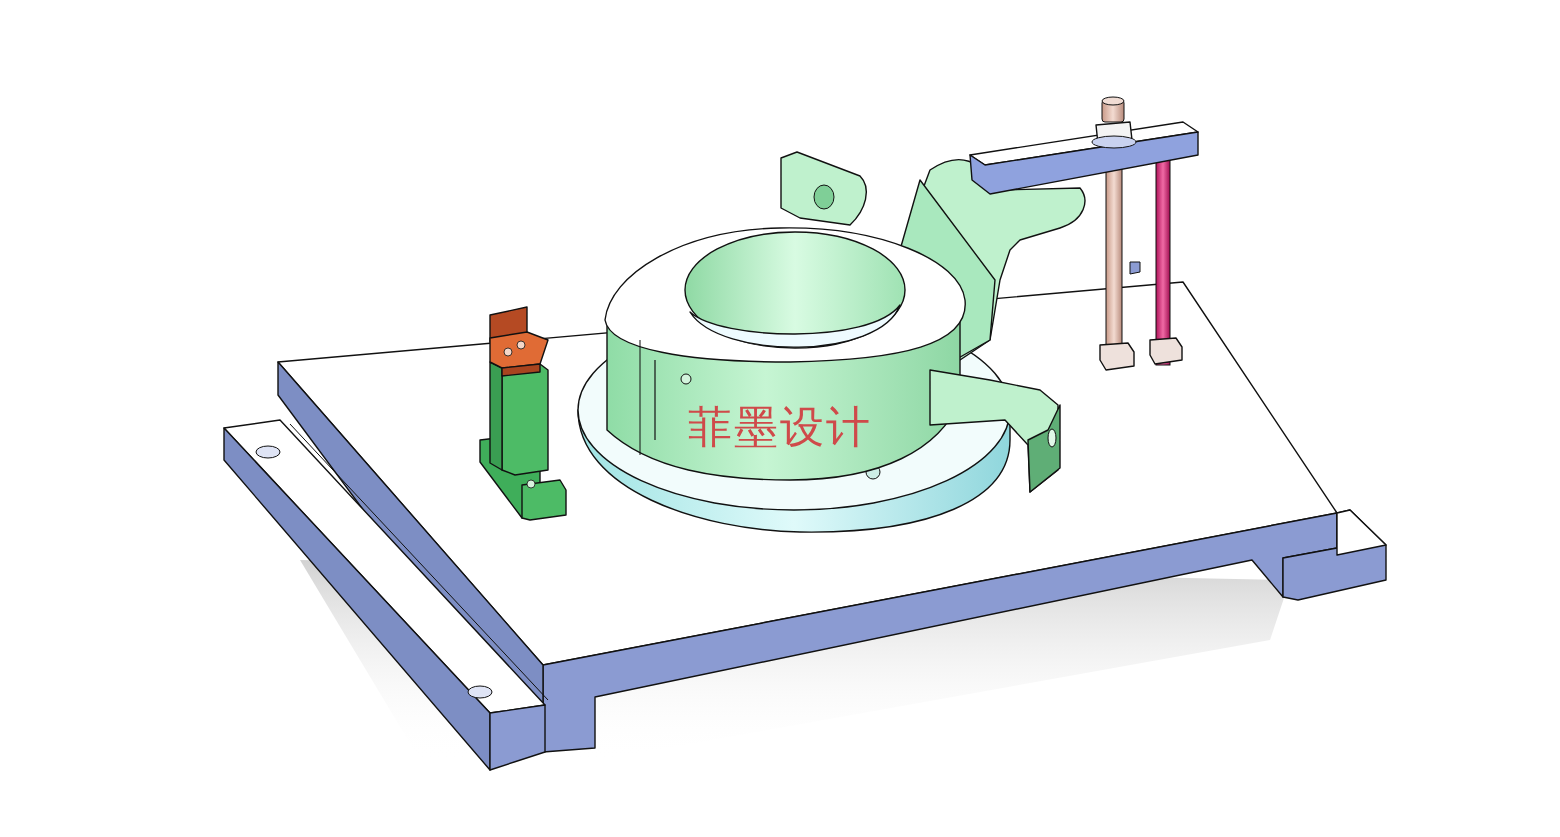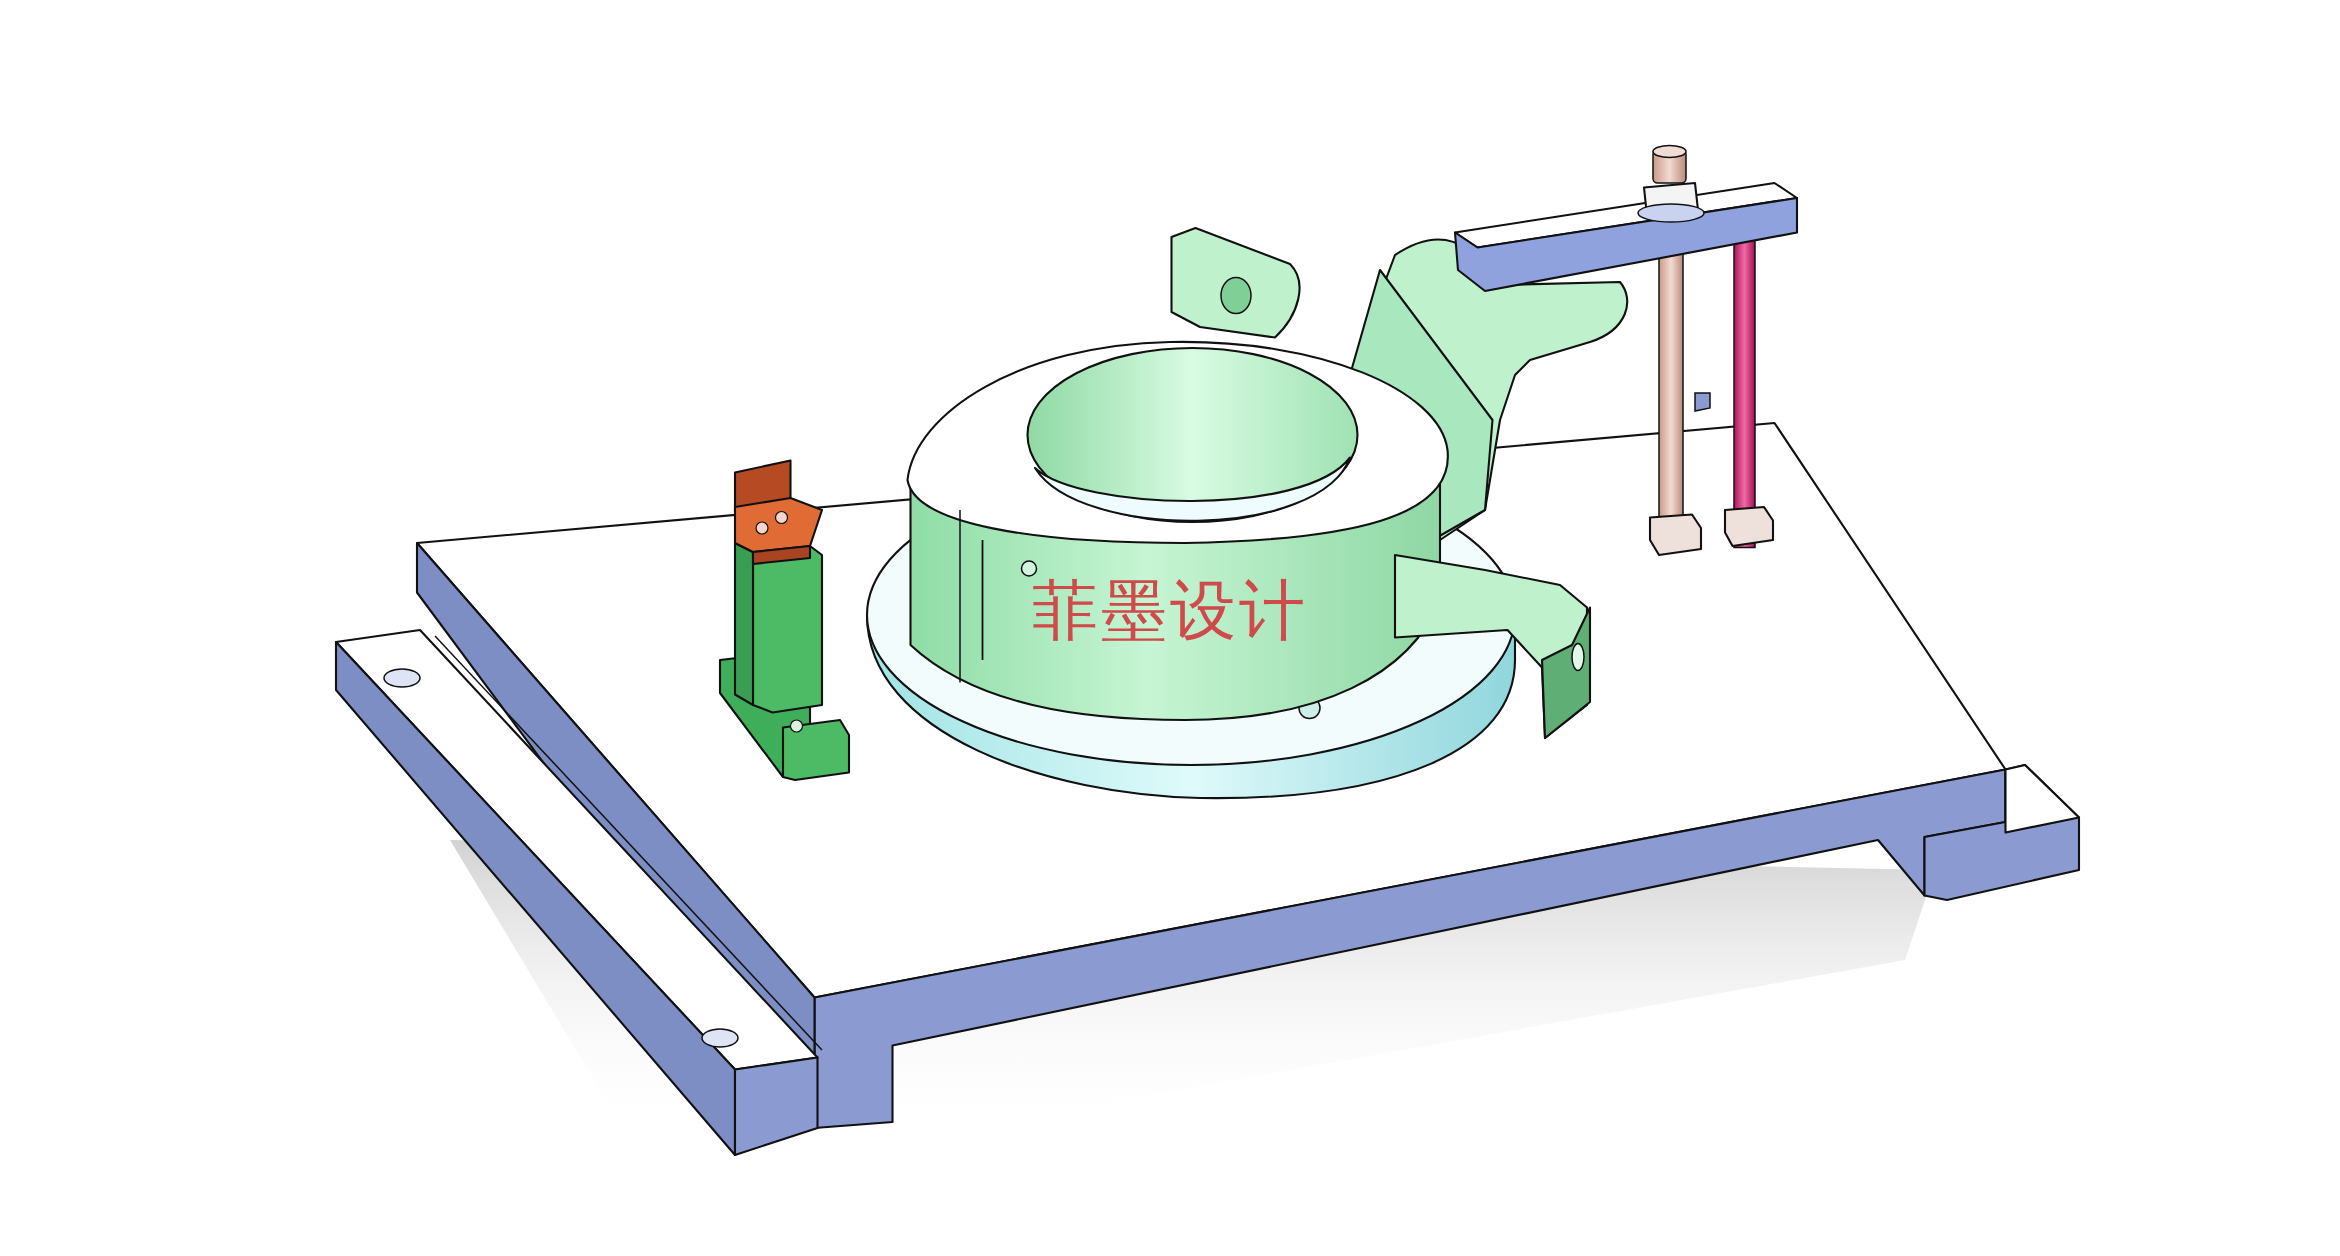--- a/index.html
+++ b/index.html
@@ -1,18 +1,18 @@
 <!DOCTYPE html>
 <html><head>
 <meta charset="utf-8">
 <style>
   html,body{margin:0;padding:0;background:#ffffff;}
   body{width:1560px;height:837px;overflow:hidden;position:relative;font-family:"DejaVu Serif",serif;}
   #scene{position:absolute;left:0;top:0;width:1560px;height:837px;}
-  .watermark{position:absolute;left:688px;top:378px;font-family:"DejaVu Serif",serif;font-size:44px;color:#cf4a4a;letter-spacing:2px;white-space:nowrap;}
+  .watermark{position:absolute;left:688px;top:398px;font-family:"DejaVu Serif",serif;font-size:44px;color:#cf4a4a;letter-spacing:2px;white-space:nowrap;}
   svg .e{stroke:#111;stroke-width:1.4;stroke-linejoin:round;}
 </style>
 </head>
 <body>
 
 <svg id="scene" viewBox="0 0 1560 837" xmlns="http://www.w3.org/2000/svg">
   <defs>
     <linearGradient id="shadowG" x1="0" y1="0" x2="0" y2="1">
       <stop offset="0" stop-color="#777" stop-opacity="0.55"></stop>
       <stop offset="1" stop-color="#fff" stop-opacity="0"></stop>

